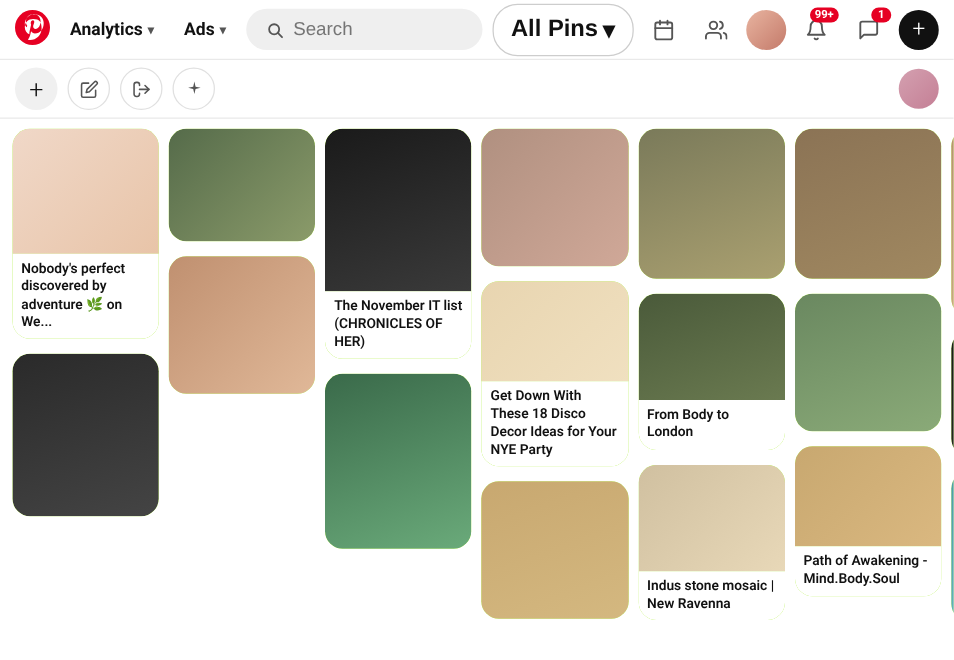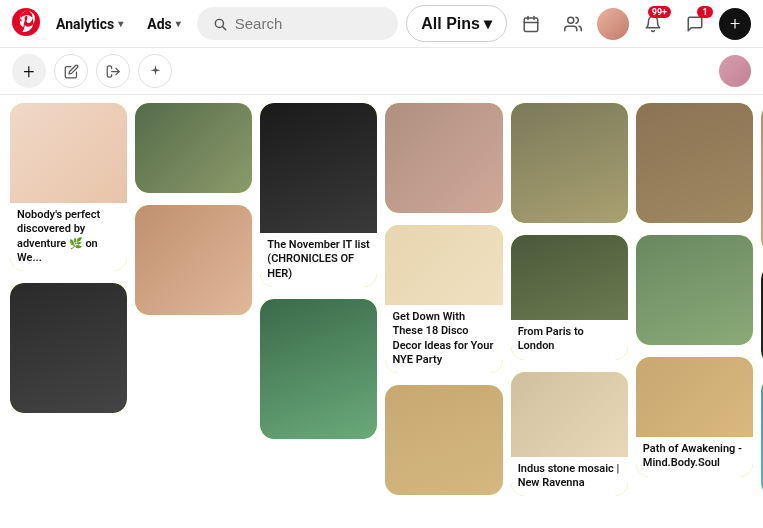--- a/index.html
+++ b/index.html
@@ -73,21 +73,21 @@
       margin-left: auto;
     }
 
     .all-pins-btn {
       display: flex;
       align-items: center;
       gap: 4px;
       padding: 8px 14px;
       border: 1px solid #cdcdcd;
       border-radius: 20px;
-      font-size: 16px;
+      font-size: 19px;
       font-weight: 600;
       cursor: pointer;
       background: #fff;
       color: #111;
     }
 
     .icon-btn {
       width: 36px;
       height: 36px;
       border-radius: 50%;
@@ -358,21 +358,21 @@
     <div class="pin-caption">Get Down With These 18 Disco Decor Ideas for Your NYE Party</div>
   </div>
   <div class="pin-card">
     <div class="img-placeholder" style="height:110px; background: linear-gradient(160deg, #c8a870, #d4b880); border-radius:14px;"></div>
   </div>
   <div class="pin-card">
     <div class="img-placeholder" style="height:120px; background: linear-gradient(160deg, #7a7a5a, #aaa070); border-radius:14px;"></div>
   </div>
   <div class="pin-card">
     <div class="img-placeholder" style="height:85px; background: linear-gradient(160deg, #4a5a3a, #6a7a50); border-radius:14px 14px 0 0;"></div>
-    <div class="pin-caption">From Paris to London</div>
+    <div class="pin-caption">From Body to London</div>
   </div>
 
   
   <div class="pin-card">
     <div class="img-placeholder" style="height:85px; background: linear-gradient(135deg, #d0c0a0, #e8d8b8); border-radius:14px 14px 0 0;"></div>
     <div class="pin-caption">Indus stone mosaic | New Ravenna</div>
   </div>
   <div class="pin-card">
     <div class="img-placeholder" style="height:120px; background: linear-gradient(160deg, #8B7355, #a08860); border-radius:14px;"></div>
   </div>

